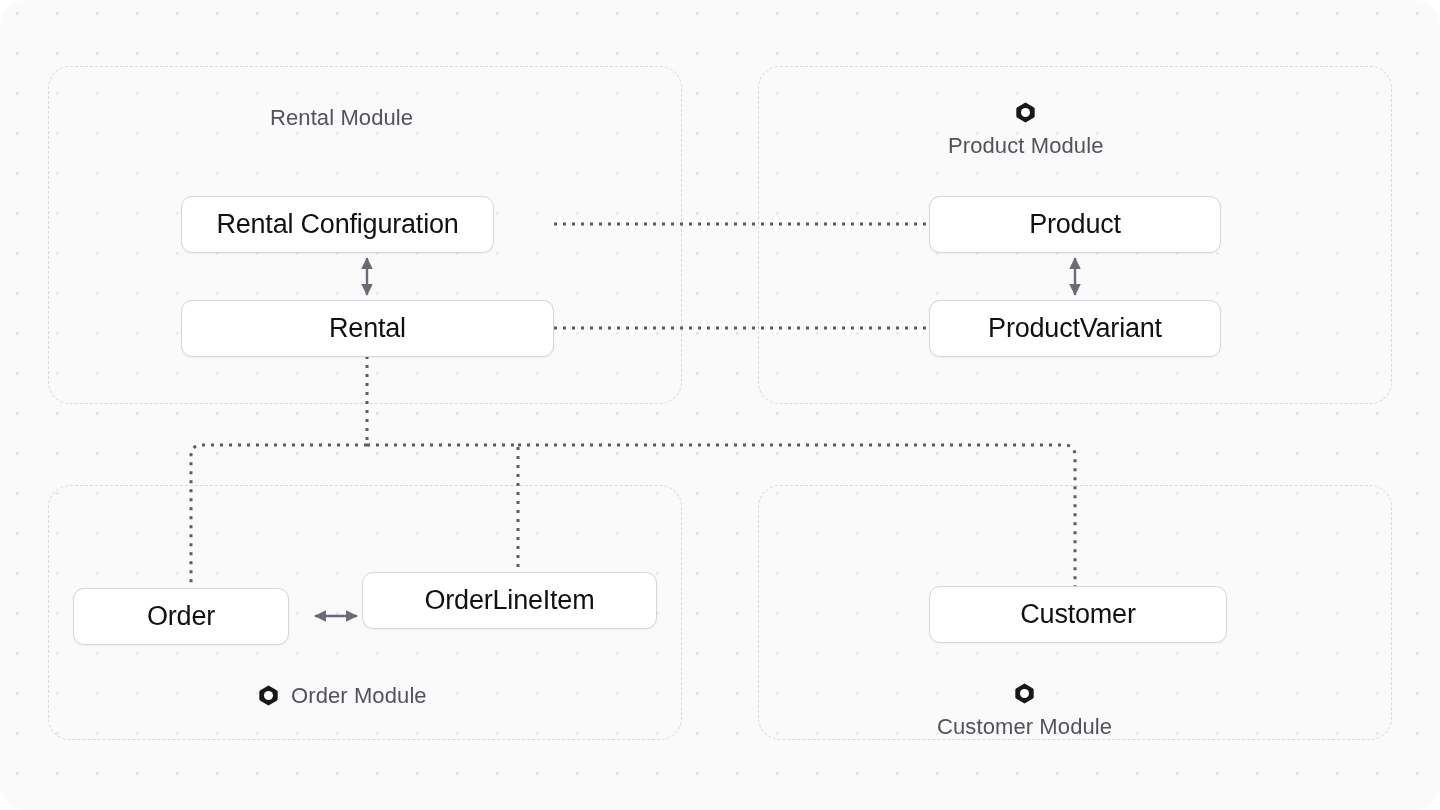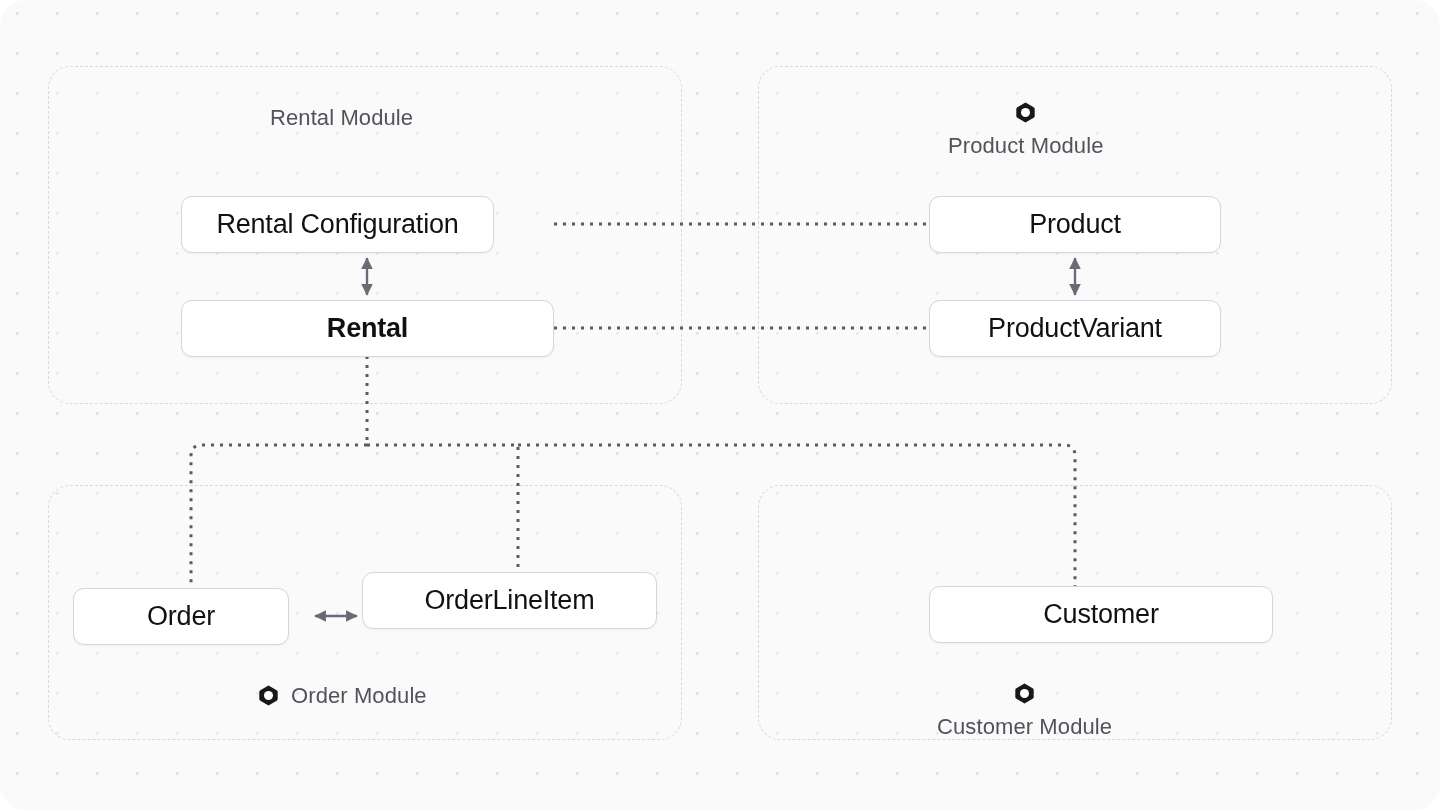--- a/index.html
+++ b/index.html
@@ -158,25 +158,25 @@
     <svg class="nut-icon" viewBox="0 0 24 24" xmlns="http://www.w3.org/2000/svg">
       <path d="M12 1.6 L20.5 6.4 Q21.6 7.1 21.6 8.4 L21.6 15.6 Q21.6 16.9 20.5 17.6
                L12 22.4 L3.5 17.6 Q2.4 16.9 2.4 15.6 L2.4 8.4 Q2.4 7.1 3.5 6.4 Z" fill="#18181b"></path>
       <circle cx="12" cy="12" r="4.7" fill="#ffffff"></circle>
     </svg>
     <span class="label-text">Customer Module</span>
   </div>
 
   <div class="entity" style="left:181px; top:196px; width:313px; height:57px;">Rental Configuration</div>
 
-  <div class="entity" style="left:181px; top:300px; width:373px; height:57px;font-weight:bold;">Rental</div>
+  <div class="entity" style="left:181px; top:300px; width:373px; height:57px;">Rental</div>
 
   <div class="entity" style="left:929px; top:196px; width:292px; height:57px;">Product</div>
 
   <div class="entity" style="left:929px; top:300px; width:292px; height:57px;">ProductVariant</div>
 
   <div class="entity" style="left:73px; top:588px; width:216px; height:57px;">Order</div>
 
   <div class="entity" style="left:362px; top:572px; width:295px; height:57px;">OrderLineItem</div>
 
-  <div class="entity" style="left:929px; top:586px; width:344px; height:57px;">Customer</div>
+  <div class="entity" style="left:929px; top:586px; width:298px; height:57px;">Customer</div>
 
 </div>
 
 </body></html>

